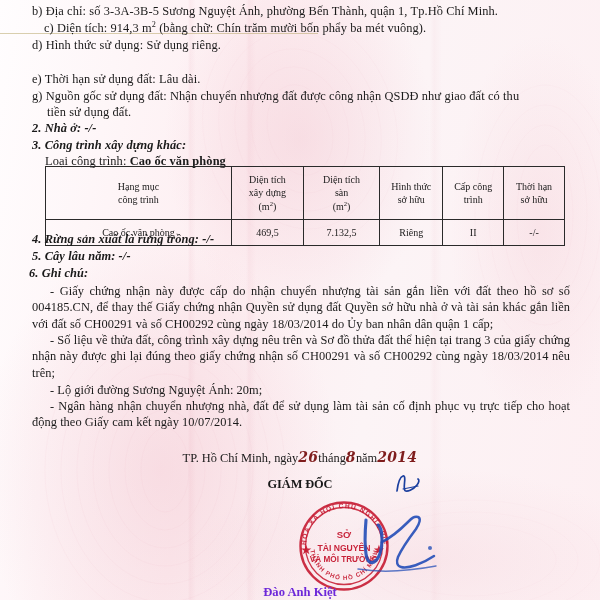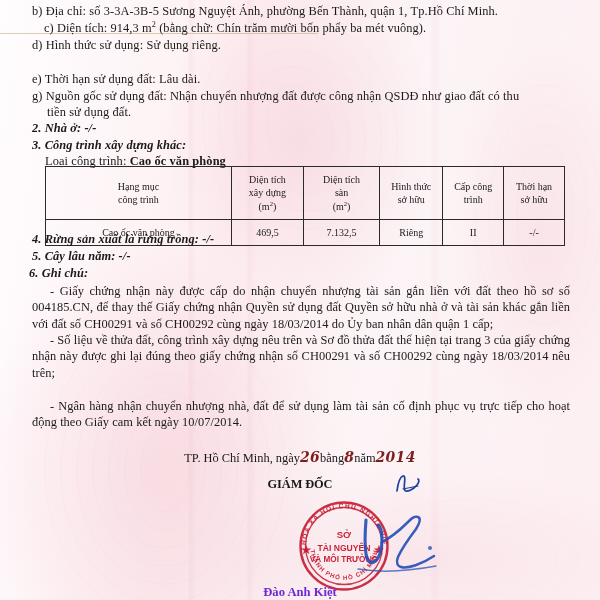--- a/index.html
+++ b/index.html
@@ -302,25 +302,26 @@
     </table>
 
   <div class="line bold-italic" style="left:32px; top:233px;">4. Rừng sản xuất là rừng trồng: -/-</div>
   <div class="line bold-italic" style="left:32px; top:250px;">5. Cây lâu năm: -/-</div>
   <div class="line bold-italic" style="left:16px; top:267px;margin-left:13px;">6. Ghi chú:</div>
 
   <div class="body-para" style="left:32px; top:283px; width:538px; text-indent:18px; text-align:justify;">- Giấy chứng nhận này được cấp do nhận chuyển nhượng tài sản gắn liền với đất theo hồ sơ số 004185.CN, để thay thế Giấy chứng nhận Quyền sử dụng đất Quyền sở hữu nhà ở và tài sản khác gắn liền với đất số CH00291 và số CH00292 cùng ngày 18/03/2014 do Ủy ban nhân dân quận 1 cấp;</div>
 
   <div class="body-para" style="left:32px; top:332px; width:538px; text-indent:18px; text-align:justify;">- Số liệu về thửa đất, công trình xây dựng nêu trên và Sơ đồ thửa đất thể hiện tại trang 3 của giấy chứng nhận này được ghi lại đúng theo giấy chứng nhận số CH00291 và số CH00292 cùng ngày 18/03/2014 nêu trên;</div>
 
+  <div class="body-para" style="left:32px; top:382px; width:538px; text-indent:18px;">- Lộ giới đường Sương Nguyệt Ánh: 20m;</div>
 
   <div class="body-para" style="left:32px; top:398px; width:538px; text-indent:18px; text-align:justify;">- Ngân hàng nhận chuyển nhượng nhà, đất để sử dụng làm tài sản cố định phục vụ trực tiếp cho hoạt động theo Giấy cam kết ngày 10/07/2014.</div>
 
   <div id="sign-place">
-    <span>TP. Hồ Chí Minh, ngày</span><span class="hand">26</span><span>bằng</span><span class="hand">8</span><span>năm</span><span class="hand">2014</span>
+    <span>TP. Hồ Chí Minh, ngày</span><span class="hand">26</span><span>tháng</span><span class="hand">8</span><span>năm</span><span class="hand">2014</span>
   </div>
 
   <div id="sign-title">GIÁM ĐỐC</div>
 
   <svg id="signature-mark" viewBox="0 0 34 22">
     <path d="M5 19 C6 11, 8 5, 11 4 C13 3.4, 13 7, 12.5 11 C12.2 14, 12 17, 13 18.6
              C15 20, 21 18, 25 13 C27 10.5, 27.5 8, 26 7" fill="none" stroke="#1b3f9e" stroke-width="1.7" stroke-linecap="round"></path>
     <path d="M11 17 L26 14" fill="none" stroke="#1b3f9e" stroke-width="1.2" stroke-linecap="round"></path>
   </svg>
 

